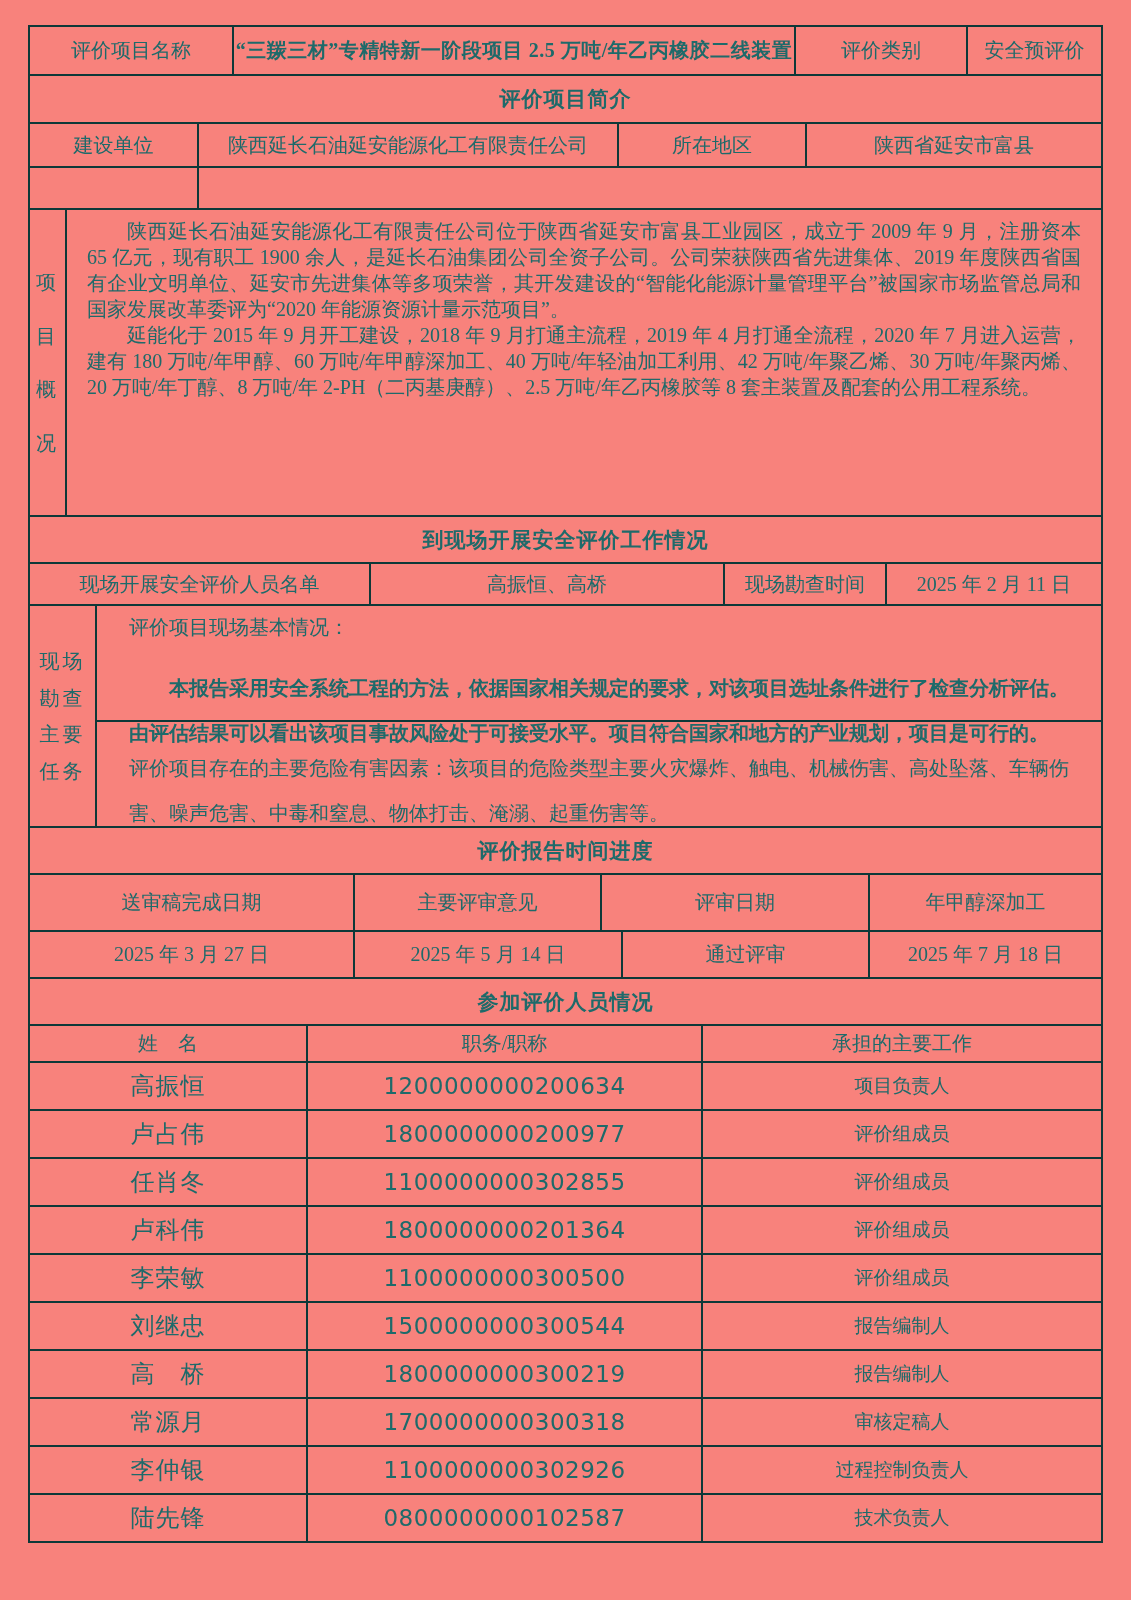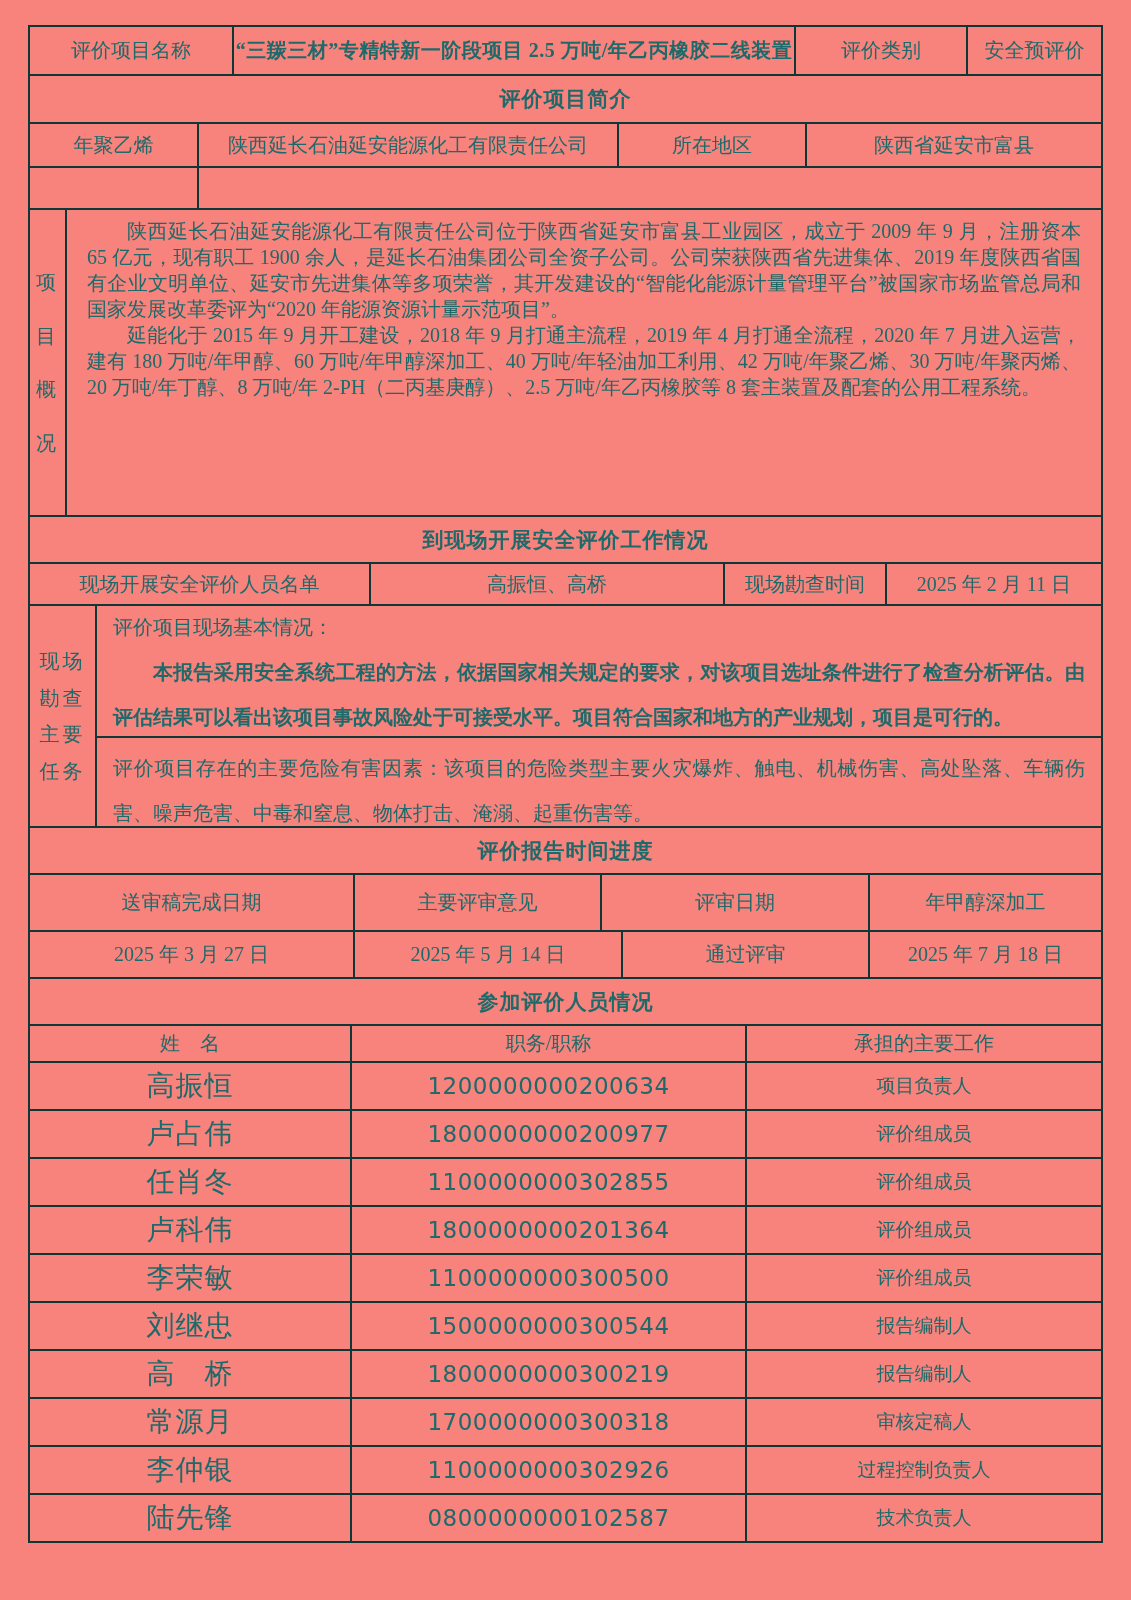--- a/index.html
+++ b/index.html
@@ -38,38 +38,38 @@
   .fix{flex:0 0 auto;}
   .sec-head{font-weight:bold;font-size:21px;letter-spacing:1px;}
   .h47{height:47px}.h46{height:46px}.h42{height:42px}.h40{height:40px}
   .h305{height:305px}.h45{height:45px}.h220{height:220px}.h55{height:55px}
   .h35{height:35px}.hp{height:46px}
   .w202{width:202px}.w562{width:562px}.w172{width:172px}
   .w167{width:167px}.w420{width:420px}.w188{width:188px}
   .w35{width:35px}.w339{width:339px}.w354{width:354px}.w162{width:162px}
   .w67{width:65px}
   .w323{width:323px}.w268{width:268px}.w247{width:247px}
-  .w320{width:320px}.w395{width:395px}
+  .w320{width:276px}.w395{width:395px}
   .vcell{
     flex-direction:column;justify-content:space-evenly;
     padding:28px 0;font-size:20px;line-height:1;
   }
   .vcell span{display:block;letter-spacing:3px;white-space:nowrap;}
   .para-cell{
     display:block;text-align:justify;
     padding:8px 20px 0 20px;
   }
   .para{margin:0;line-height:26px;text-indent:2em;font-size:20px;}
   .split-col{flex-direction:column;padding:0;align-items:stretch;}
   .subcell{box-sizing:border-box;display:block;text-align:justify;padding:8px 16px 0 16px;}
   .subcell.first{height:141px;border-bottom:2px solid var(--line);}
   .subcell.second{flex:1 1 auto;}
-  .tpara{margin:0;line-height:45px;font-size:20px;}
+  .tpara{margin:16px;line-height:45px;font-size:20px;}
   .tpara.indent{text-indent:2em;font-weight:bold;}
-  .pname{font-size:28px;letter-spacing:1px;text-align:right;}
+  .pname{font-size:24px;letter-spacing:1px;text-align:right;}
   .pid{
     font-family:"DejaVu Sans","Liberation Sans",sans-serif;
     font-size:23px;letter-spacing:0.5px;
   }
   .prole{font-size:19px;}
   .title-cell{font-weight:bold;letter-spacing:0.5px;text-align:center;}
 </style>
 </head>
 <body>
 
@@ -81,21 +81,21 @@
       <div class="cell fix w562 title-cell">“三羰三材”专精特新一阶段项目 2.5 万吨/年乙丙橡胶二线装置</div>
       <div class="cell fix w172">评价类别</div>
       <div class="cell grow">安全预评价</div>
     </div>
 
     <div class="row h46">
       <div class="cell grow sec-head">评价项目简介</div>
     </div>
 
     <div class="row h42">
-      <div class="cell fix w167">年聚乙烯</div>
+      <div class="cell fix w167">建设单位</div>
       <div class="cell fix w420">陕西延长石油延安能源化工有限责任公司</div>
       <div class="cell fix w188">所在地区</div>
       <div class="cell grow">陕西省延安市富县</div>
     </div>
 
     <div class="row h40">
       <div class="cell fix w167"></div>
       <div class="cell grow"></div>
     </div>
 

